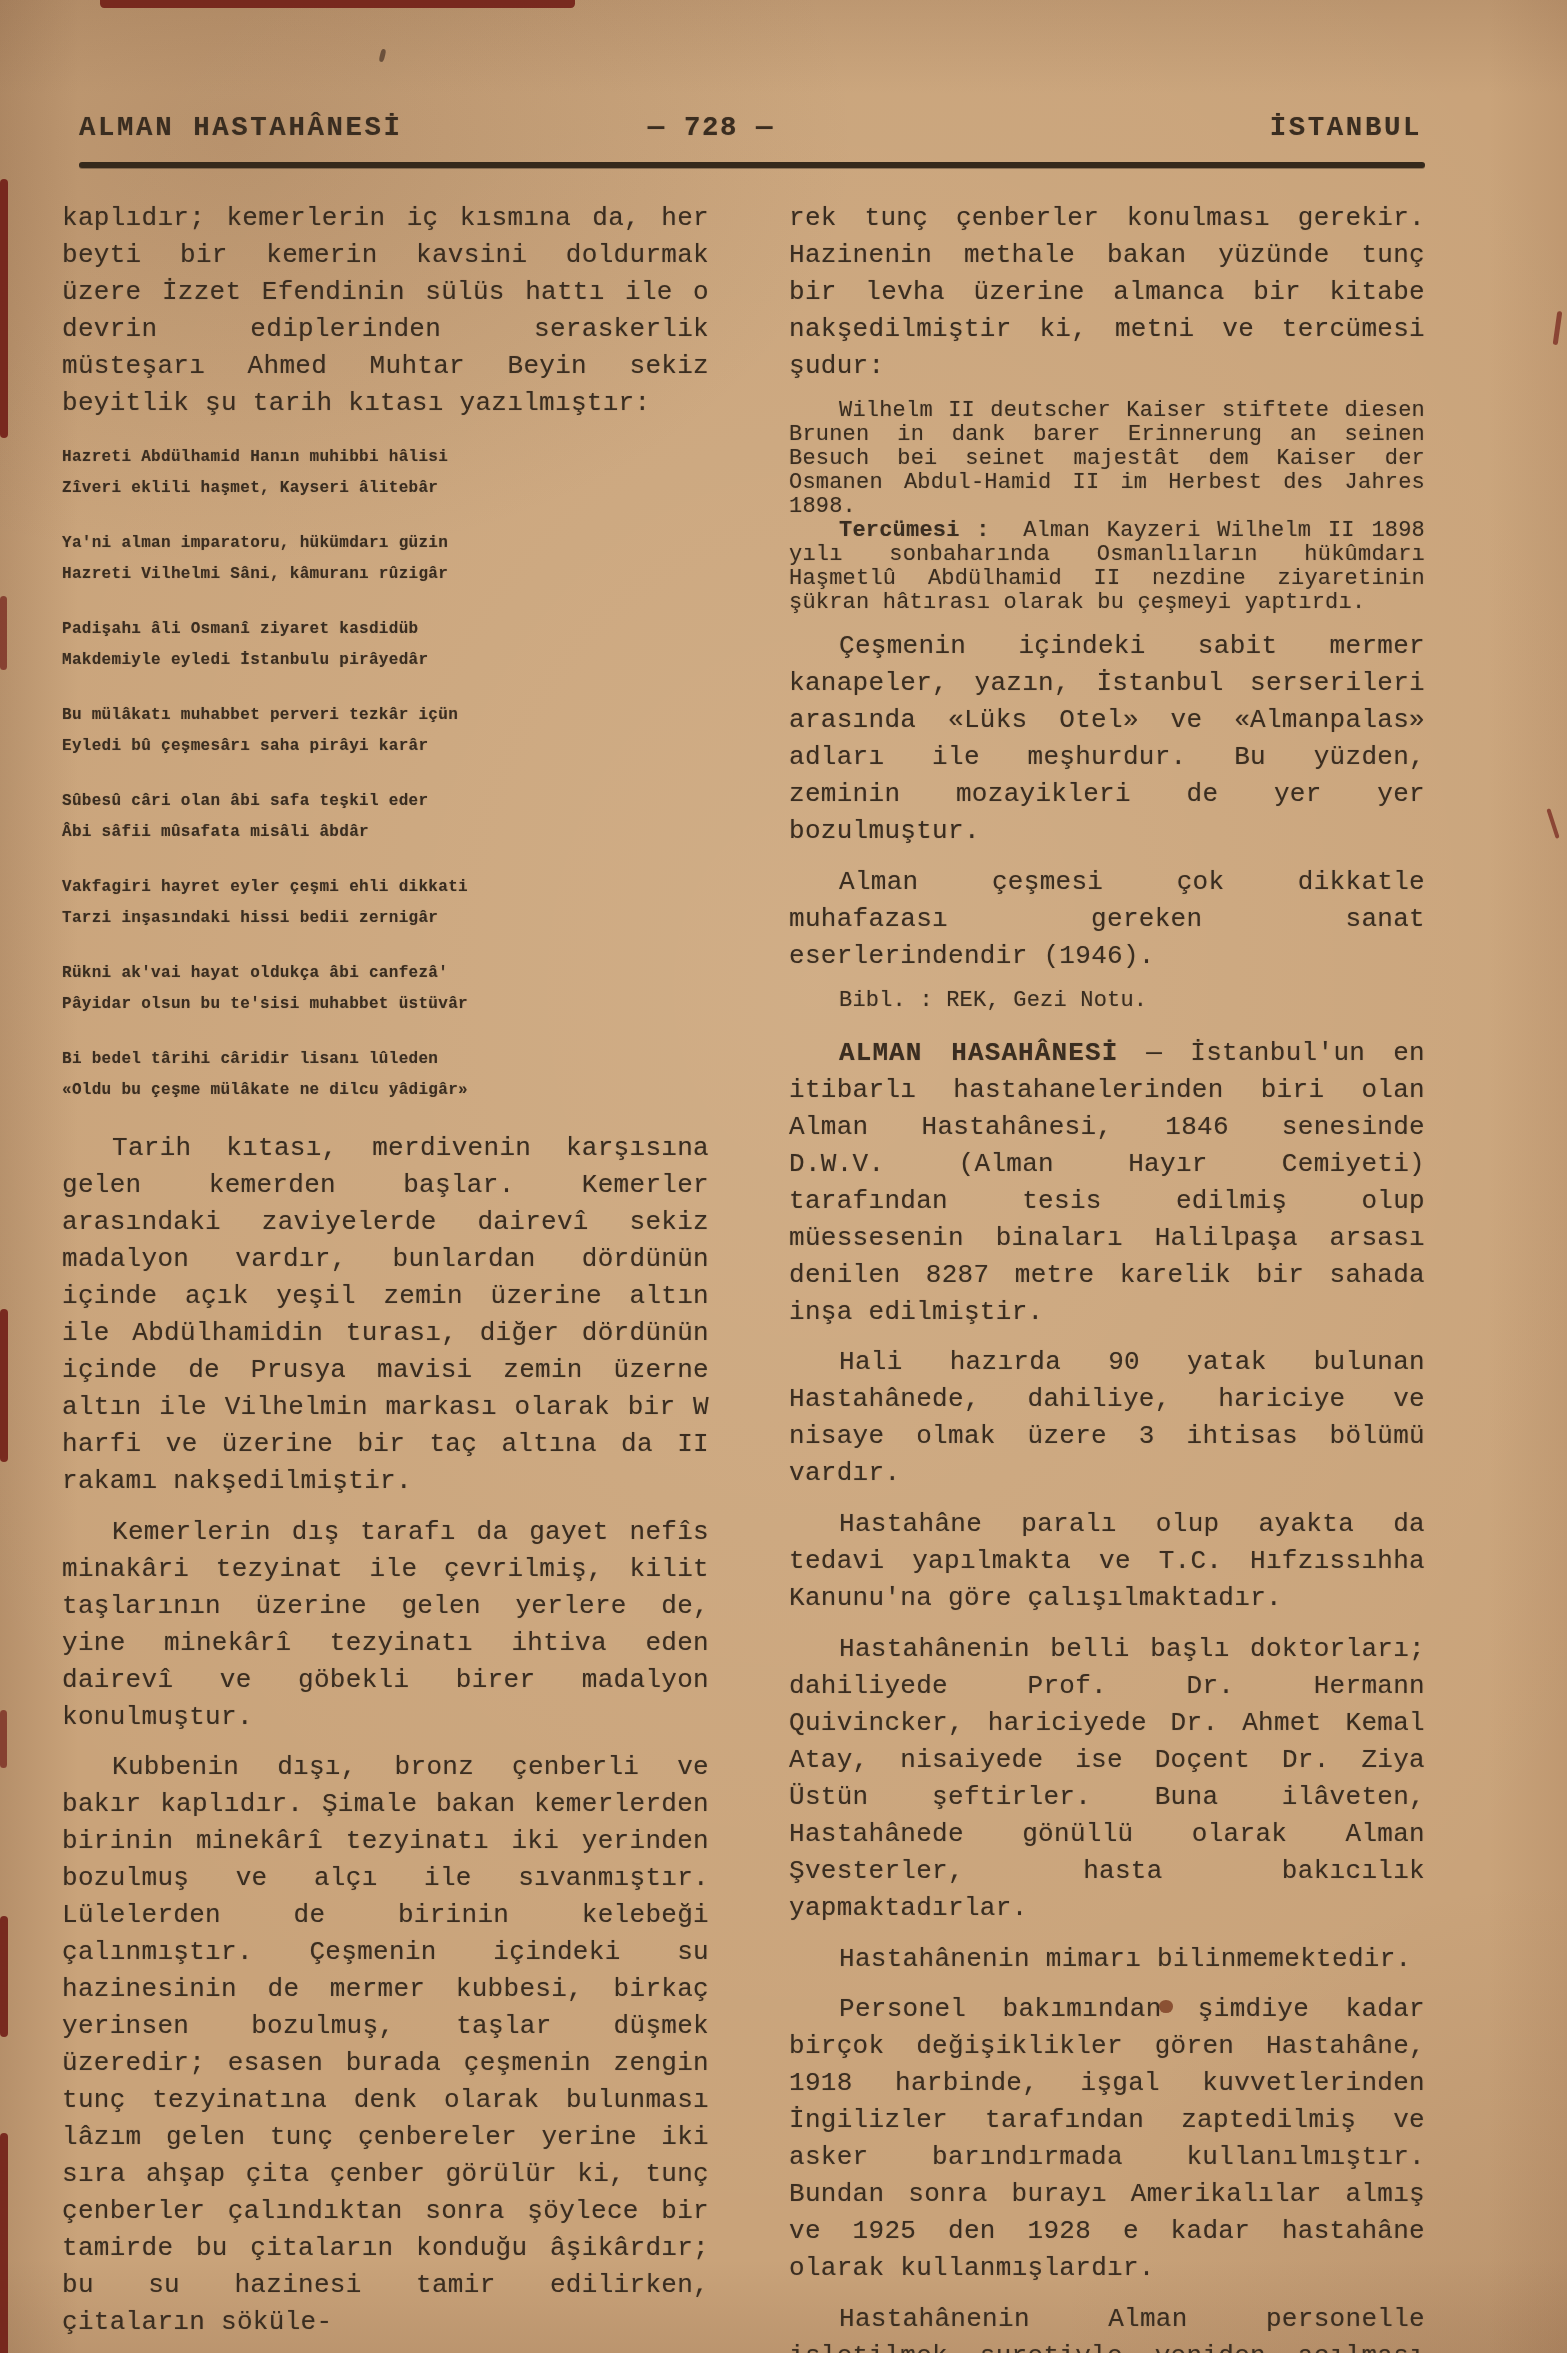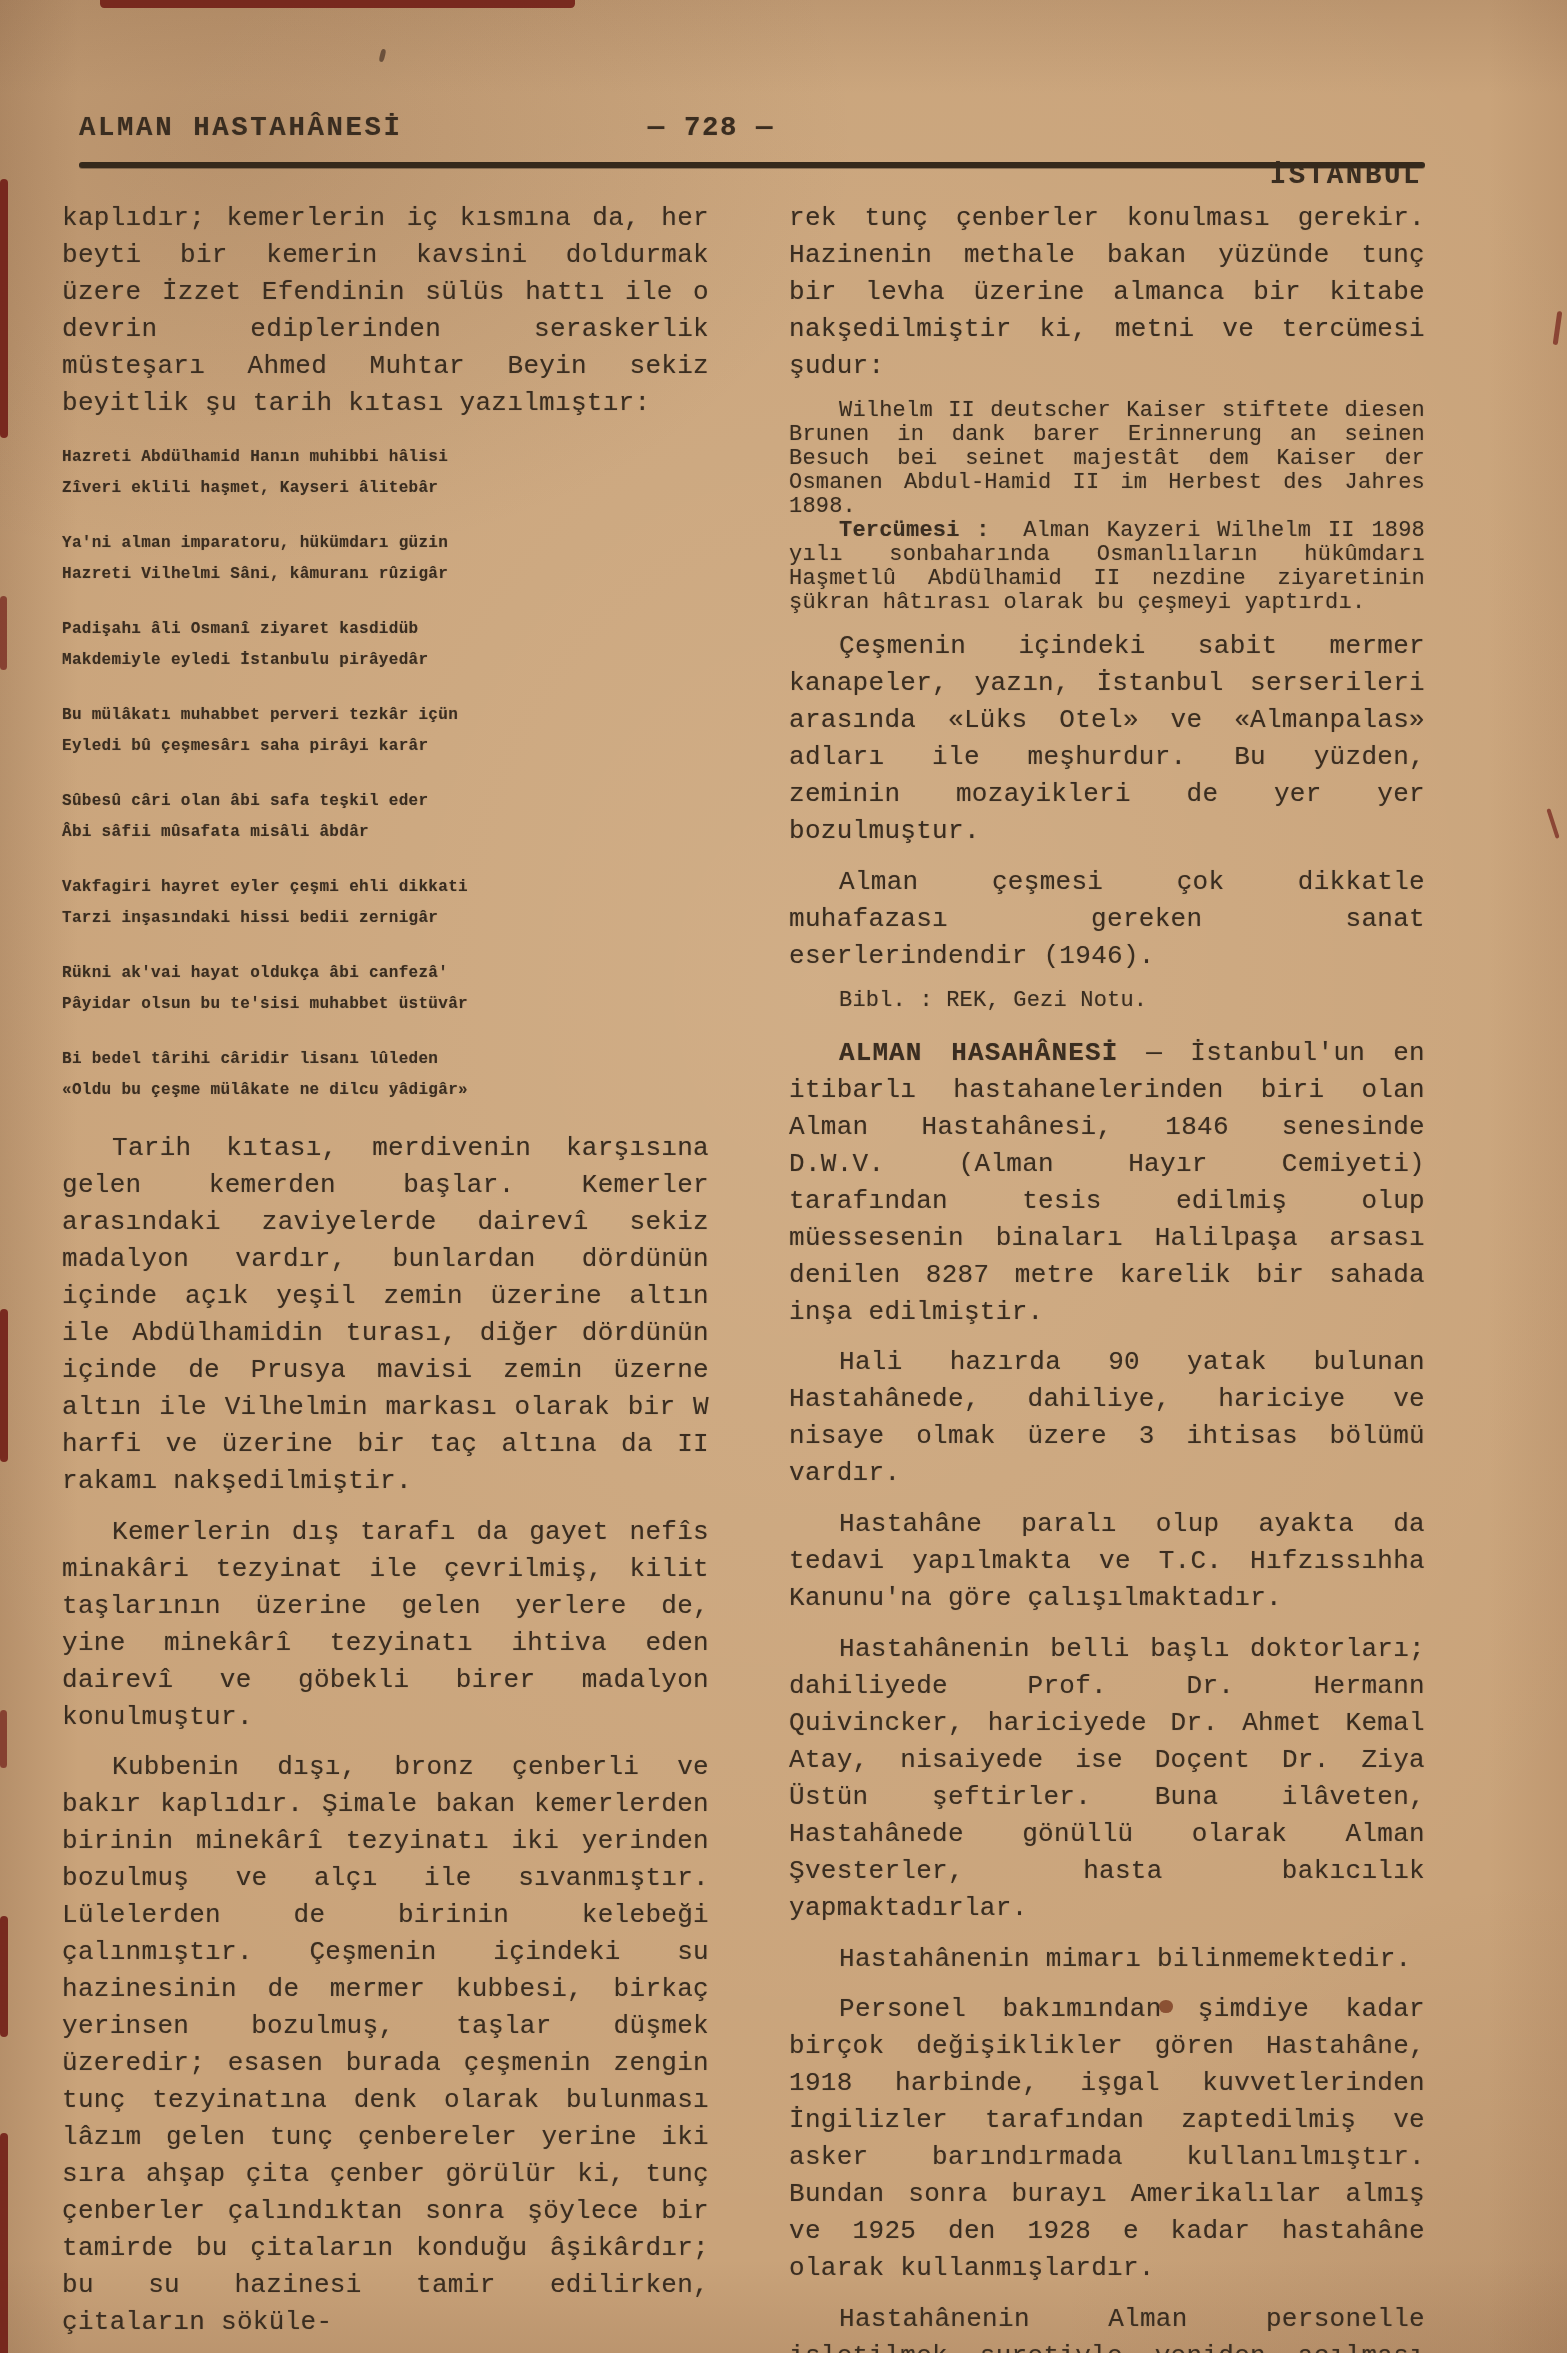--- a/index.html
+++ b/index.html
@@ -15,21 +15,21 @@
       linear-gradient(to right, rgba(92,56,34,0.18), rgba(0,0,0,0) 5%, rgba(0,0,0,0) 95%, rgba(118,72,44,0.12)),
       linear-gradient(to bottom, rgba(100,62,38,0.14), rgba(0,0,0,0) 4%, rgba(0,0,0,0) 96%, rgba(108,66,40,0.15));
     font-family:Liberation Mono, monospace;
     color:#3a2d20;
   }
   .ink{ text-shadow:0 0 1.1px rgba(58,45,32,0.35); }
 
   
   .hdr-title{position:absolute;left:79px;top:112px;font-size:27.4px;font-weight:bold;letter-spacing:2.6px;}
   .hdr-page{position:absolute;left:711px;top:112px;transform:translateX(-50%);font-size:27.4px;font-weight:bold;letter-spacing:1.6px;}
-  .hdr-city{position:absolute;right:145px;top:112px;font-size:27.4px;font-weight:bold;letter-spacing:2.6px;margin-top:48px;}
+  .hdr-city{position:absolute;right:145px;top:112px;font-size:27.4px;font-weight:bold;letter-spacing:2.6px;}
   .hdr-rule{position:absolute;left:79px;top:162px;width:1346px;height:5.8px;background:#35291c;border-radius:3.2px;box-shadow:0 1.1px 0.5px rgba(58,45,32,0.4);}
 
   
   .col{position:absolute;top:200px;font-size:26px;line-height:37px;letter-spacing:0.3px;text-align:justify;}
   .col-left{left:62px;width:647px;}
   .col-right{left:789px;width:636px;}
   p{margin:0;}
   .indent{text-indent:50px;}
   .gap-sm{margin-top:13.7px;}
   .gap-md{margin-top:22px;}

